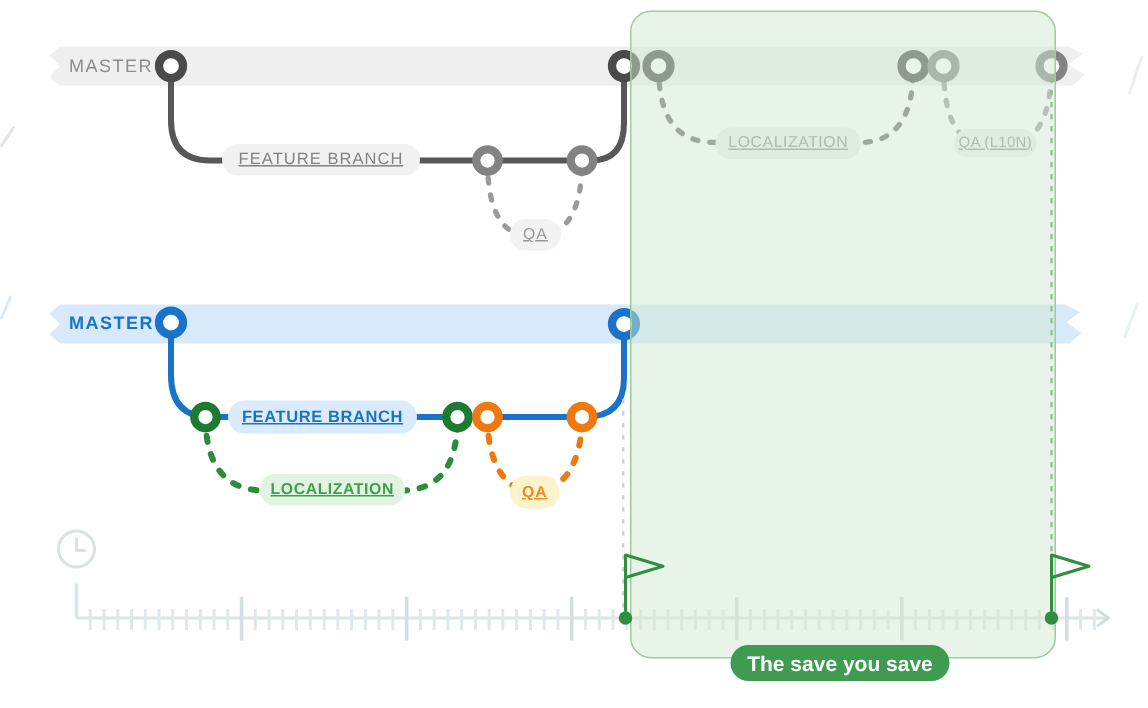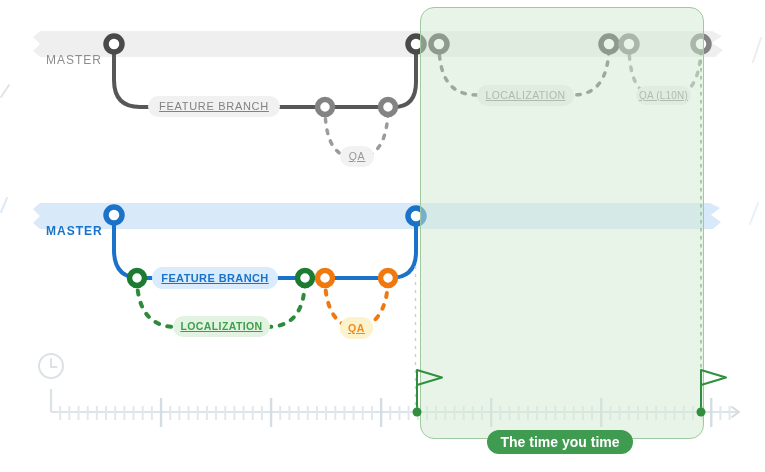--- a/index.html
+++ b/index.html
@@ -2,21 +2,21 @@
 <html><head>
 <meta charset="utf-8">
 <style>
   html,body{margin:0;padding:0;background:#ffffff;}
   .stage{
     position:relative;width:765px;height:472px;overflow:hidden;
     background:#ffffff;font-family:"Liberation Sans",sans-serif;
     -webkit-font-smoothing:antialiased;
   }
   .stage svg{position:absolute;left:0;top:0;}
-  .lbl{position:absolute;line-height:1;white-space:nowrap;margin-top:16px;}
+  .lbl{position:absolute;line-height:1;white-space:nowrap;}
   .lbl-master-top{left:46px;top:38px;font-size:12px;letter-spacing:1px;color:#8d8d8d;}
   .lbl-master-bottom{left:46px;top:209px;font-size:12px;letter-spacing:1px;color:#1a73c8;font-weight:700;}
   .pill{
     position:absolute;display:flex;align-items:center;justify-content:center;
     border-radius:999px;line-height:1;letter-spacing:0.7px;text-decoration:underline;
   }
   .pill-fb-top{left:148px;top:96px;width:132px;height:21px;background:#f1f1f1;color:#828282;font-size:11px;}
   .pill-qa-top{left:340px;top:146px;width:34px;height:21px;background:#f2f2f2;color:#989898;font-size:10.5px;}
   .pill-loc-top{left:477px;top:85px;width:97px;height:21px;background:#eeeeee;color:#8a8a8a;font-size:10.5px;letter-spacing:0.4px;}
   .pill-qal10n-top{left:636px;top:86px;width:55px;height:19px;background:#efefef;color:#8e8e8e;font-size:10px;letter-spacing:0.2px;}
@@ -196,14 +196,14 @@
       <polygon points="417,370 442,377.5 417,385"></polygon>
     </g>
     <g stroke="#2f8f3f" stroke-width="2" fill="none" stroke-linejoin="round" stroke-linecap="round">
       <path d="M701,372 L701,407"></path>
       <polygon points="701,370 726,377.5 701,385"></polygon>
     </g>
     <circle cx="417" cy="412" r="4.5" fill="#2f8f3f"></circle>
     <circle cx="701" cy="412" r="4.5" fill="#2f8f3f"></circle>
   </svg>
 
-  <button class="save-btn">The time you time</button>
+  <button class="save-btn">The save you save</button>
 </div>
 
 </body></html>

